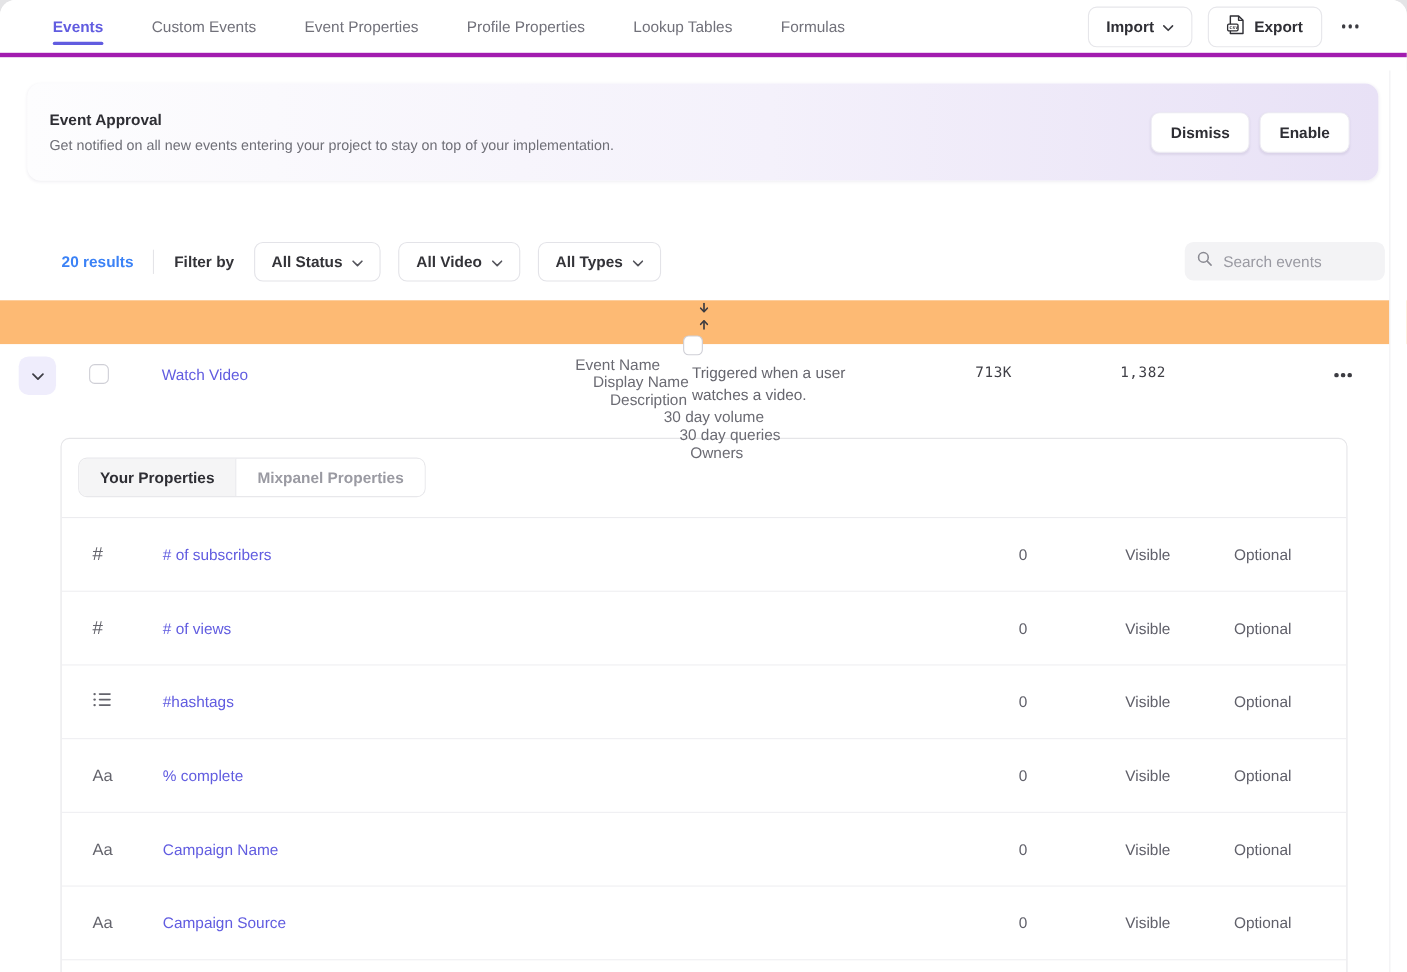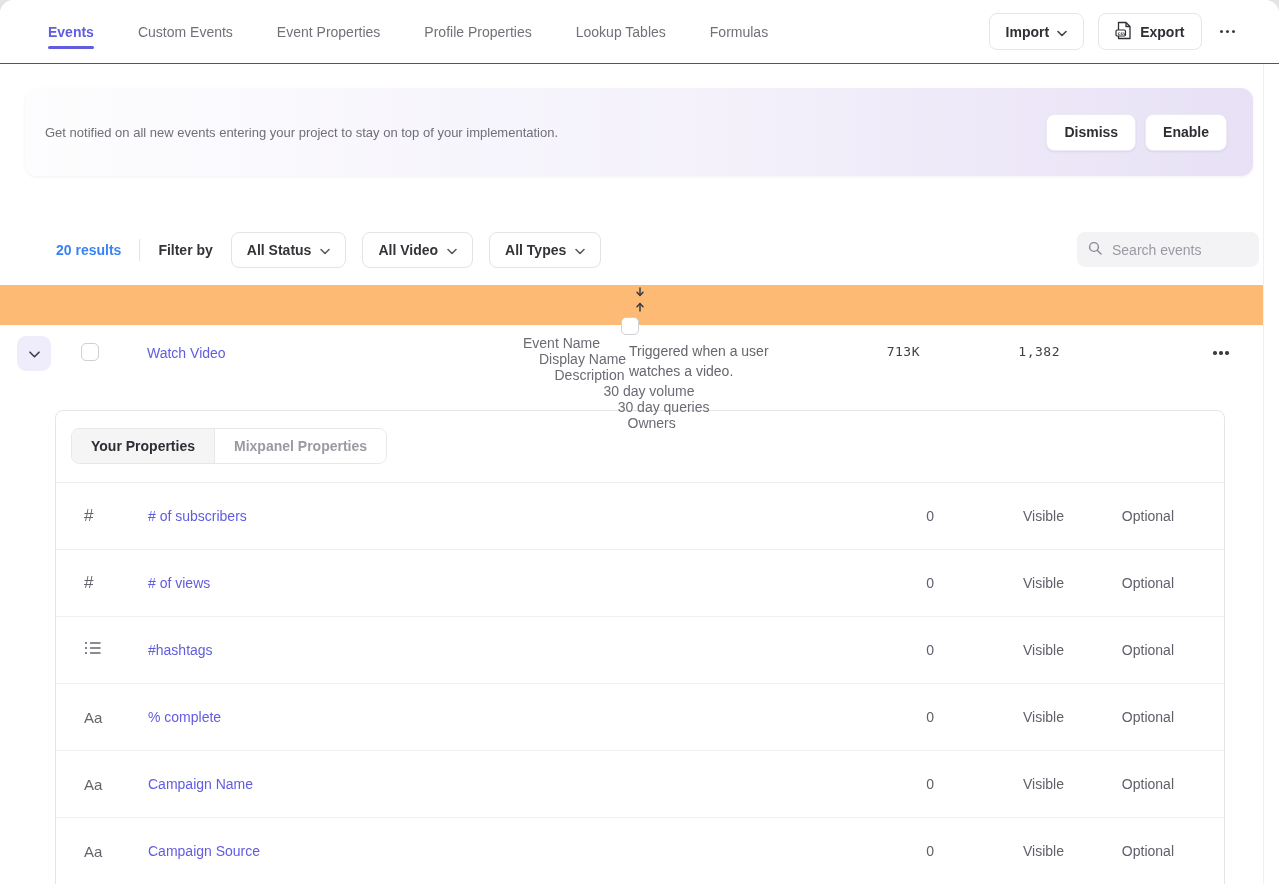--- a/index.html
+++ b/index.html
@@ -2,22 +2,22 @@
 <html style="--accent: #615ce0; --lavender: #e8e1f6; --chipbg: #efedfc;"><head>
 <meta charset="utf-8">
 <style>
   * { margin:0; padding:0; box-sizing:border-box; }
   html,body { background:#e4e4e6; }
   body { width:1279px; height:884px; overflow:hidden; font-family:"Liberation Sans",sans-serif; }
   .page { position:relative; width:1279px; height:884px; background:#fff;
           border-radius:14px 14px 0 0; overflow:hidden; }
 
   
-  .topnav { height:64px; display:flex; align-items:center; padding:0 40px 0 48px;
-            border-bottom:1px solid #a21caf; background:#fff; }
+  .topnav { height:52px; display:flex; align-items:center; padding:0 40px 0 48px;
+            border-bottom:4px solid #a21caf; background:#fff; }
   .nav-tabs { display:flex; align-items:center; gap:44px; }
   .nav-tab { position:relative; font-size:14px; font-weight:500; color:#71717a;
              text-decoration:none; cursor:pointer; padding:21px 0; }
   .nav-tab.active { color:var(--accent,#615ce0); font-weight:700; }
   .nav-tab.active::after { content:""; position:absolute; left:0; right:0; bottom:12px;
              height:3px; border-radius:2px; background:var(--accent,#615ce0); }
   .nav-actions { margin-left:auto; display:flex; align-items:center; gap:14px; }
   .btn { display:inline-flex; align-items:center; gap:8px; height:37px; padding:0 16px;
          background:#fff; border:1px solid #e6e6ea; border-radius:8px; font-size:14px;
          font-weight:600; color:#2f2f35; cursor:pointer; font-family:inherit; }
@@ -144,20 +144,21 @@
             <span class="dot"></span>
             <span class="dot"></span>
             <span class="dot"></span>
           </span>
       </button>
     </div>
   </header>
 
   <section class="banner">
     <div>
+      <div class="banner-title">Event Approval</div>
       <div class="banner-desc">Get notified on all new events entering your project to stay on top of your implementation.</div>
     </div>
     <div class="banner-actions">
       <button class="banner-btn">Dismiss</button>
       <button class="banner-btn">Enable</button>
     </div>
   </section>
 
   <section class="filter-row">
     <span class="results">20 results</span>

